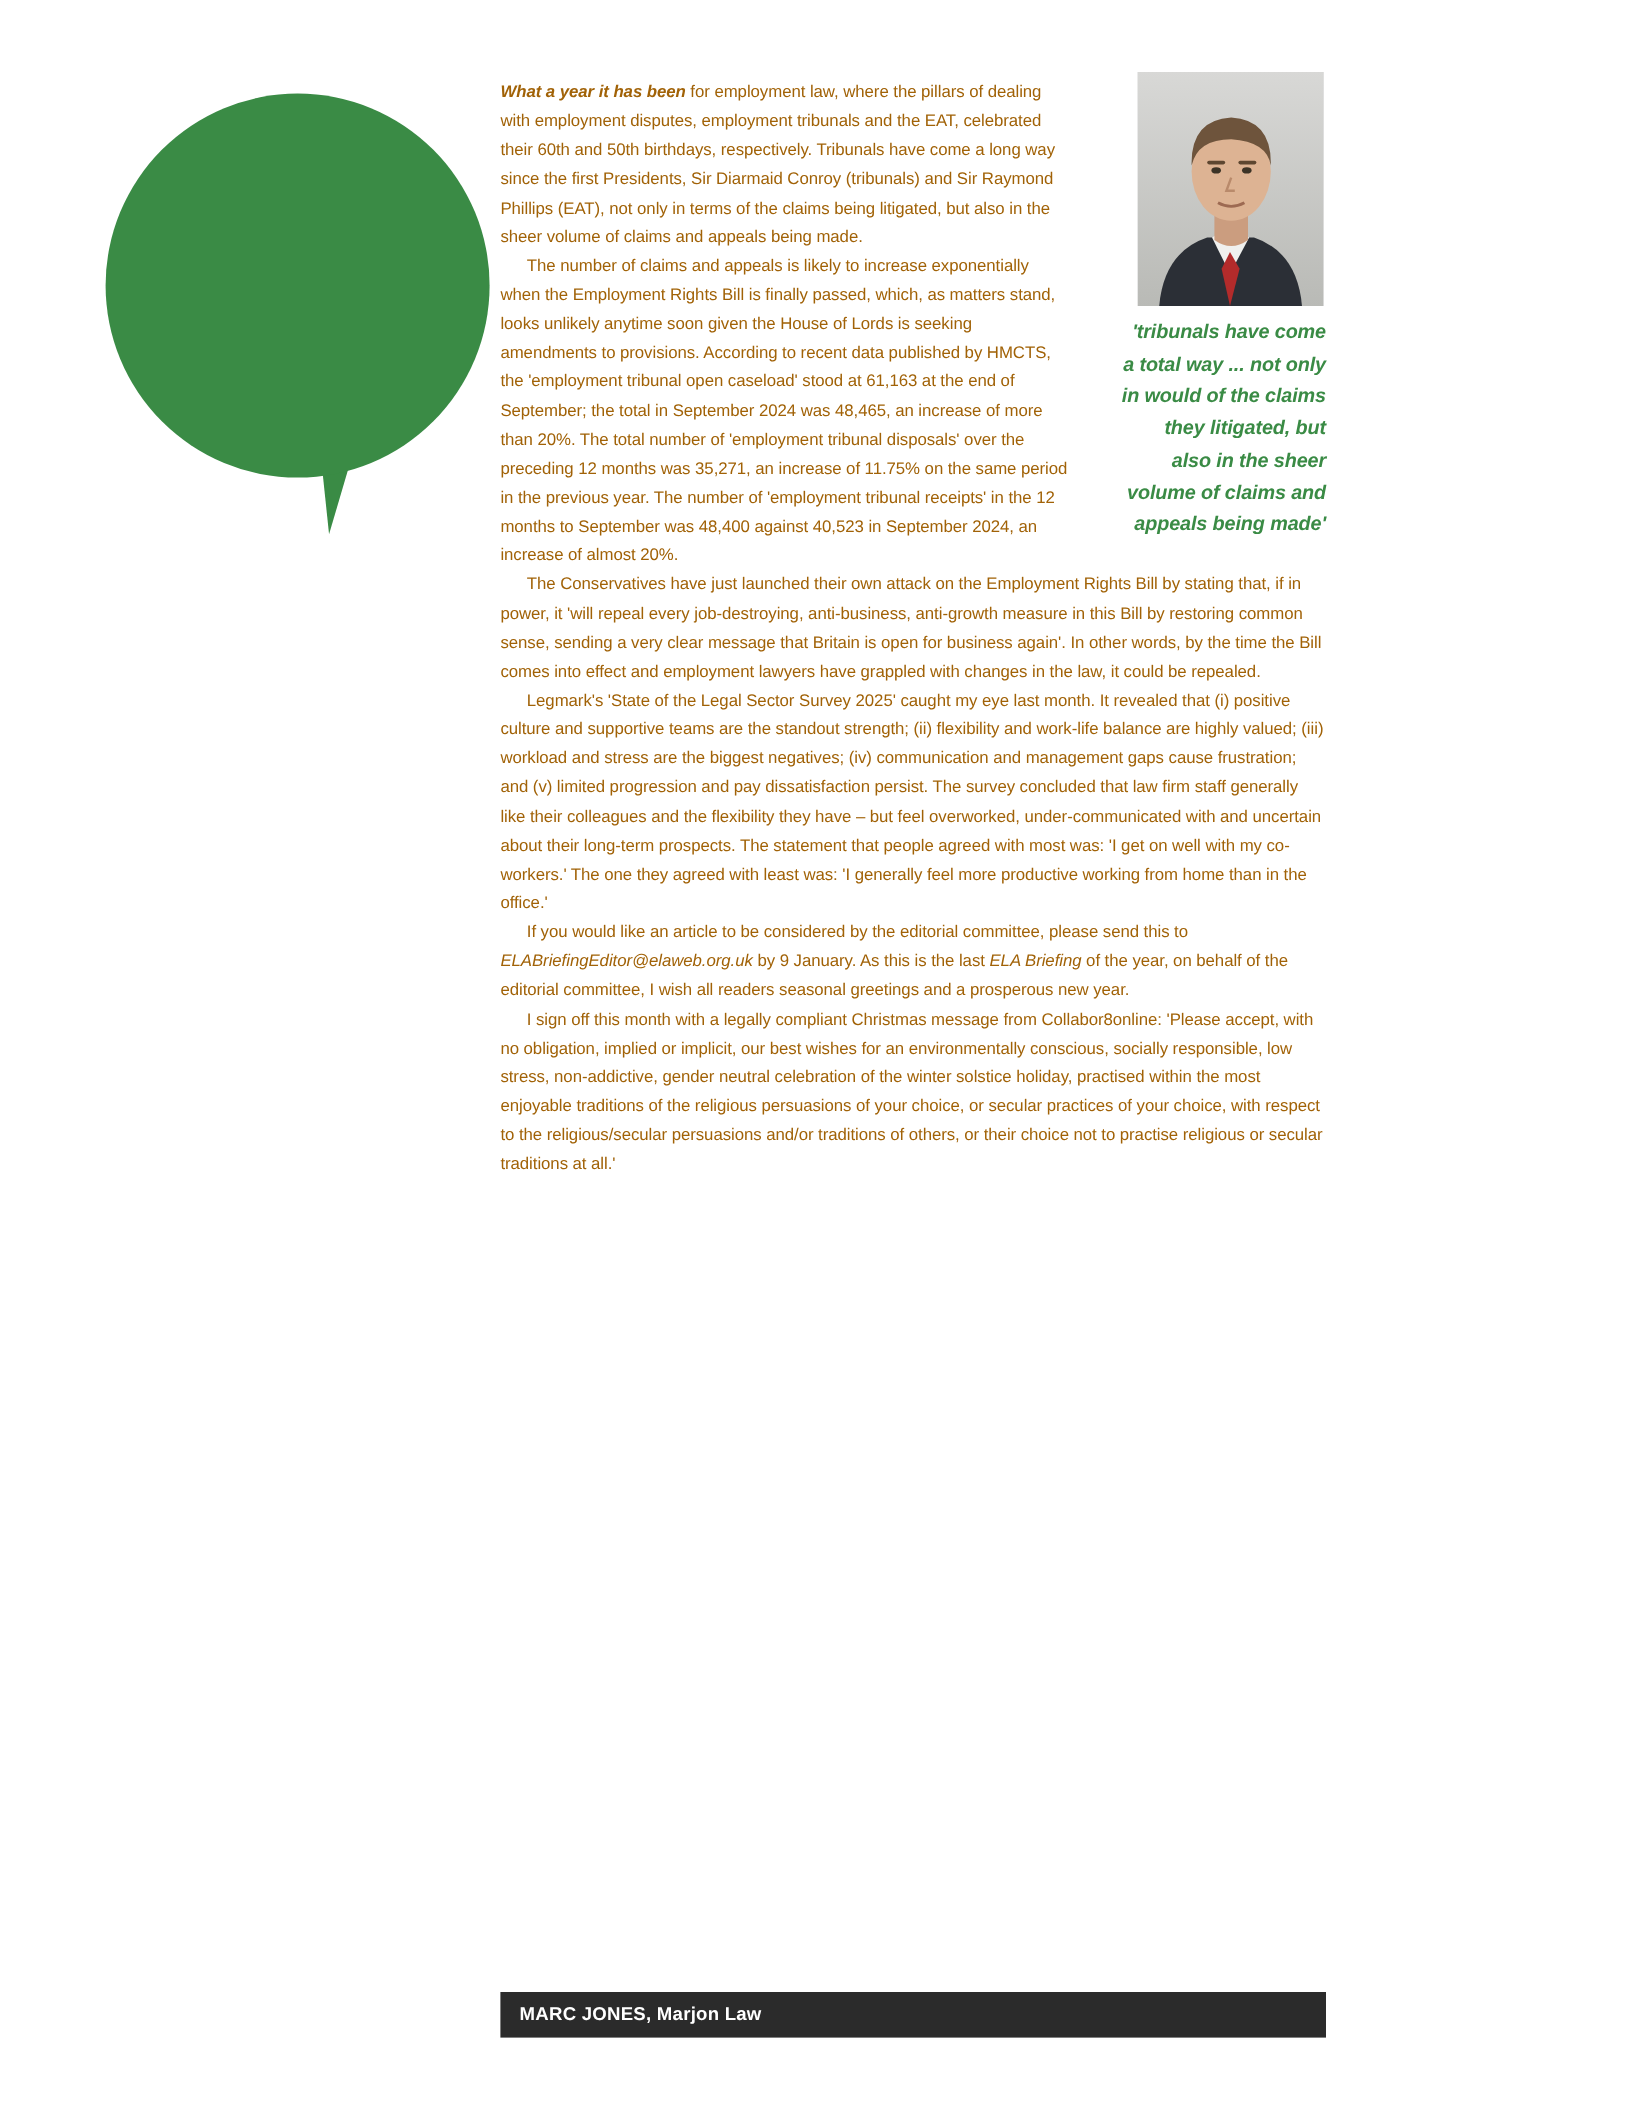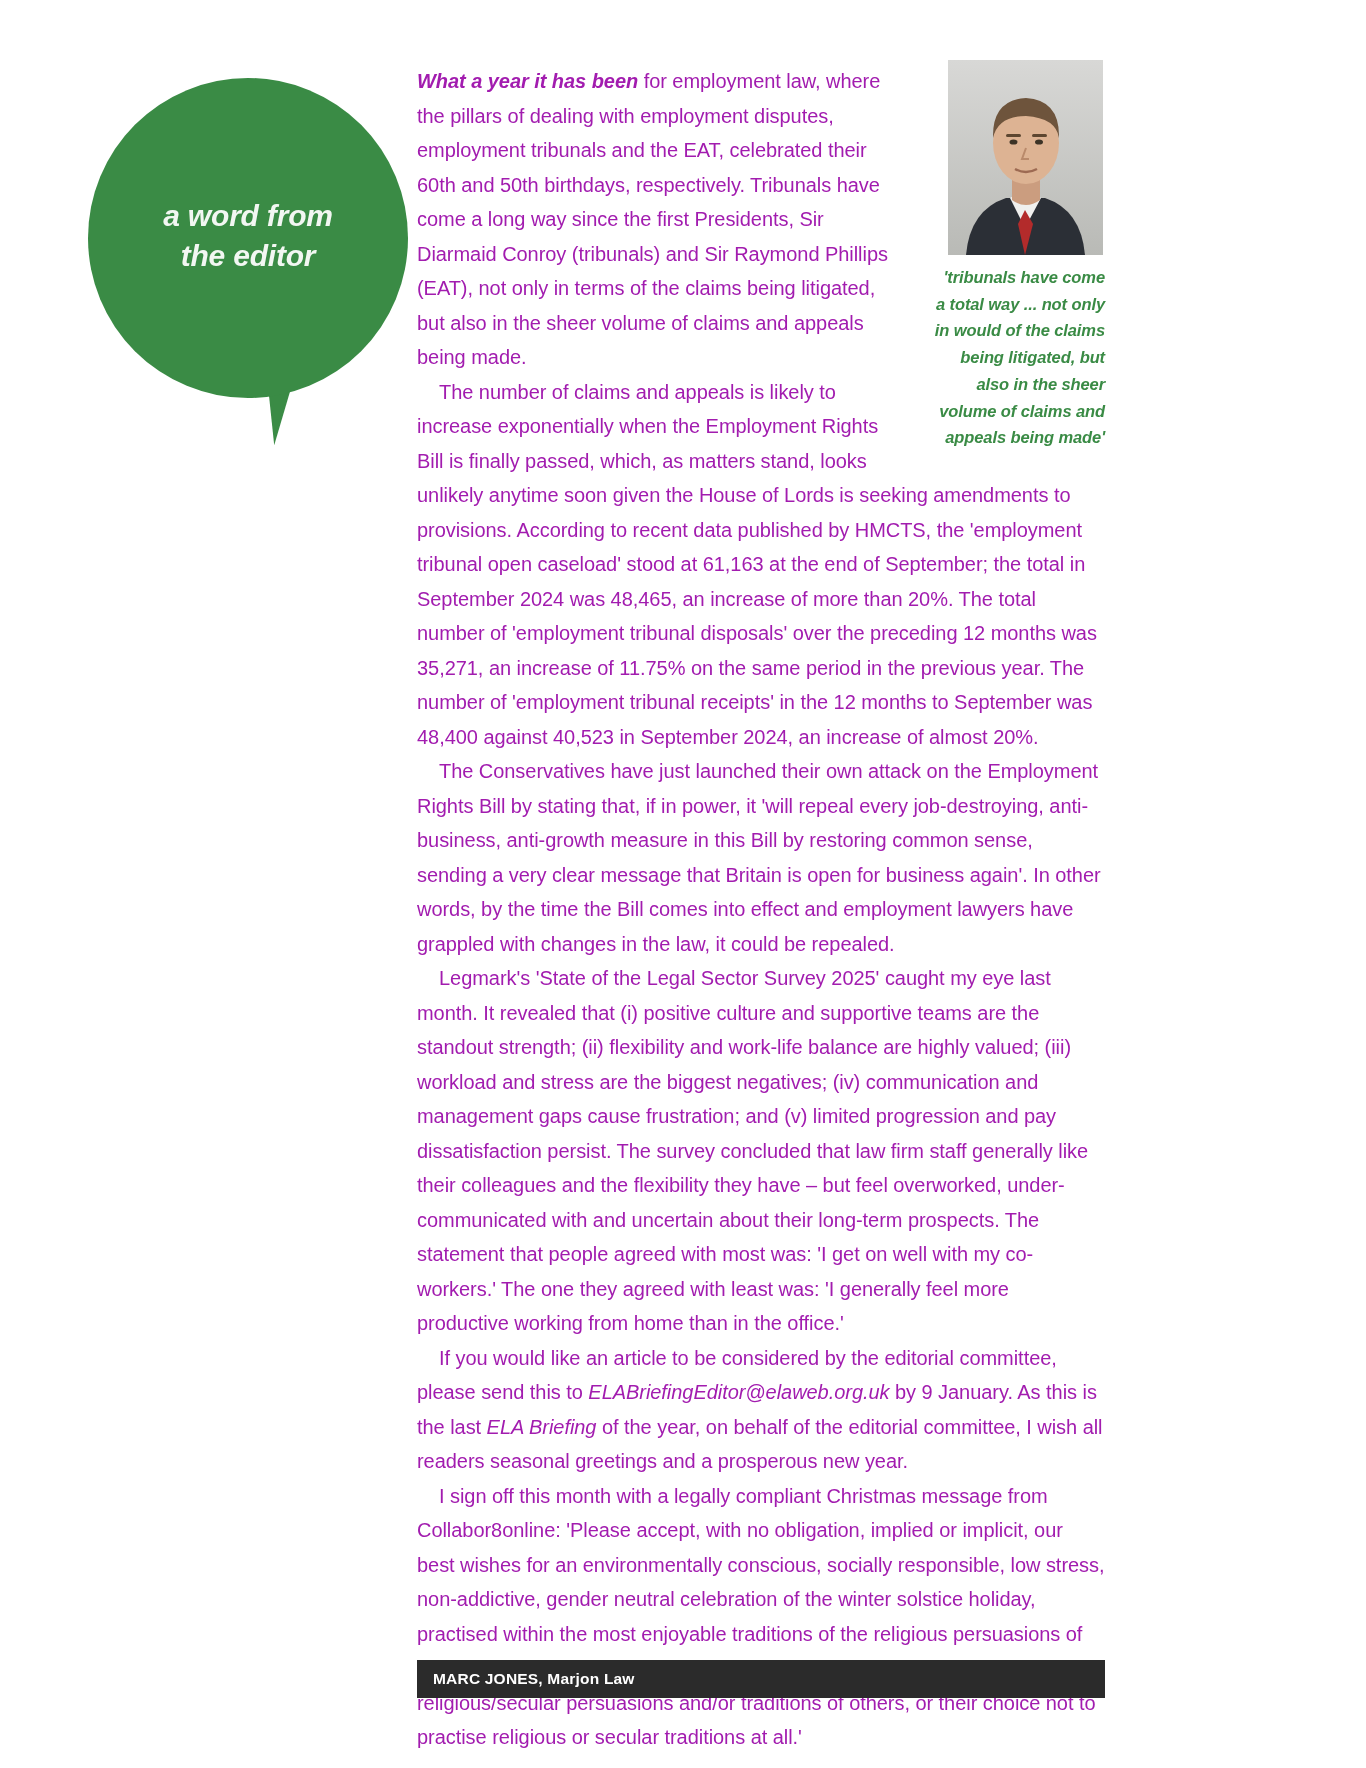--- a/index.html
+++ b/index.html
@@ -88,23 +88,23 @@
     line-height: 1.62;
     letter-spacing: -0.1px;
   }
 
   
   #article {
     position: absolute;
     left: 417px;
     top: 64px;
     width: 688px;
-    font-size: 20px;
+    font-size: 14px;
     line-height: 1.725;
-    color: #a21caf;
+    color: #a16207;
     letter-spacing: -0.05px;
   }
   #article p {
     margin: 0;
     text-indent: 22px;
   }
   #article p.first { text-indent: 0; }
   #article .lead { font-weight: bold; font-style: italic; }
   #article em { font-style: italic; }
 
@@ -140,24 +140,20 @@
     letter-spacing: 0.2px;
   }
   #byline-text .firm { font-weight: bold; }
 </style>
 </head>
 <body>
 
 <div id="bubble-wrap">
   <div id="bubble-tail"></div>
   <div id="bubble-circle"></div>
-  <div id="bubble-text">
-    <span>a word from</span><br>
-    <span>the editor</span>
-  </div>
 </div>
 
 <div id="headshot">
   <svg viewBox="0 0 155 195" xmlns="http://www.w3.org/2000/svg" aria-hidden="true">
     <defs>
       <linearGradient id="bgGrad" x1="0" y1="0" x2="0" y2="1">
         <stop offset="0%" stop-color="#d8d8d6"></stop>
         <stop offset="100%" stop-color="#b9bab6"></stop>
       </linearGradient>
     </defs>
@@ -183,21 +179,21 @@
 
     <path d="M78 88 L74 99 L81 99" fill="none" stroke="#b98a6b" stroke-width="2"></path>
     <path d="M67 109 Q78 115 89 109" fill="none" stroke="#9d6a52" stroke-width="2.4"></path>
   </svg>
 </div>
 
 <div id="pullquote">
   <span>'tribunals have come</span><br>
   <span>a total way ... not only</span><br>
   <span>in would of the claims</span><br>
-  <span>being litigated, but</span><br>
+  <span>they litigated, but</span><br>
   <span>also in the sheer</span><br>
   <span>volume of claims and</span><br>
   <span>appeals being made'</span>
 </div>
 
 <div id="article">
 
   <div class="shim-right" style="height: 403.11px;"></div>
 
   <div class="shim-left" id="bubbleShim">

